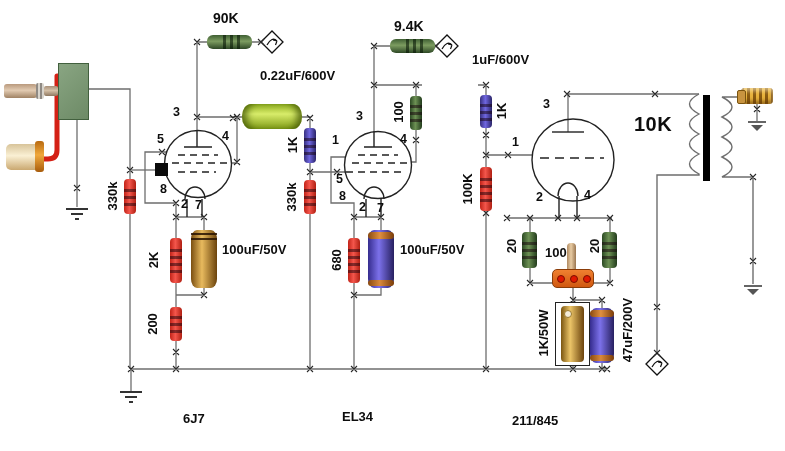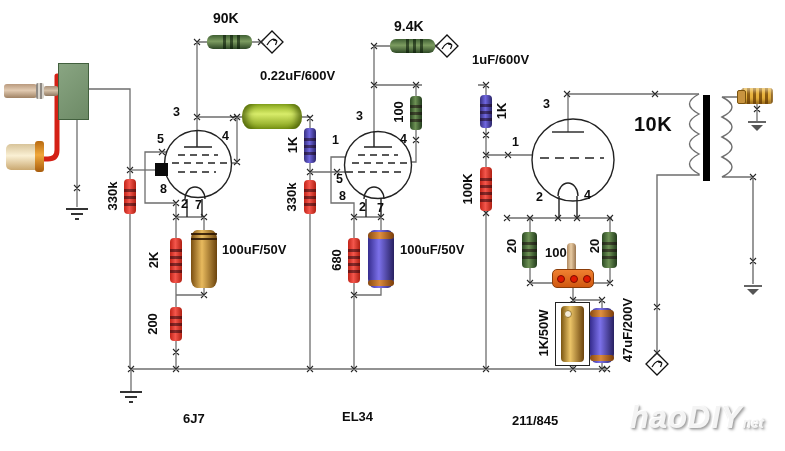--- a/index.html
+++ b/index.html
@@ -238,16 +238,13 @@
 
   <div class="lbl fs12" style="left:543px;top:98px;">3</div>
   <div class="lbl fs12" style="left:512px;top:136px;">1</div>
   <div class="lbl fs12" style="left:536px;top:191px;">2</div>
   <div class="lbl fs12" style="left:584px;top:189px;">4</div>
 
   <div class="lbl fs18" style="left:183px;top:412px;">6J7</div>
   <div class="lbl fs18" style="left:342px;top:410px;">EL34</div>
   <div class="lbl fs18" style="left:512px;top:414px;">211/845</div>
 
-  <div class="watermark" style="left:630px;top:400px;font-size:31px;">
-    <span>haoDIY</span><span class="suffix">net</span>
-  </div>
 </div>
 
 </body></html>

